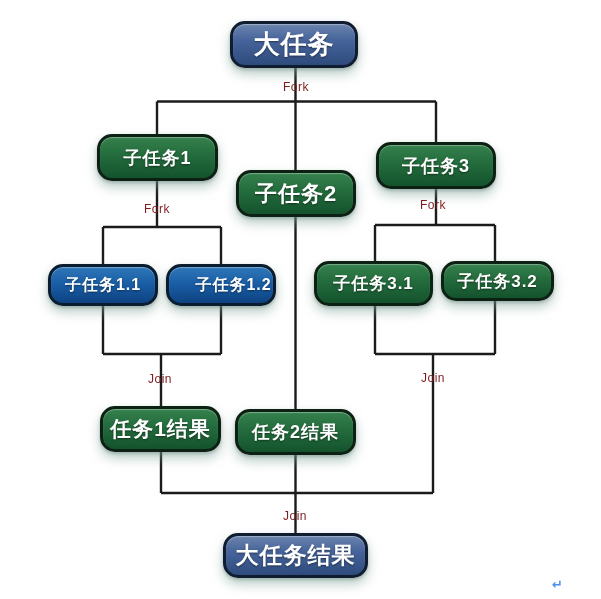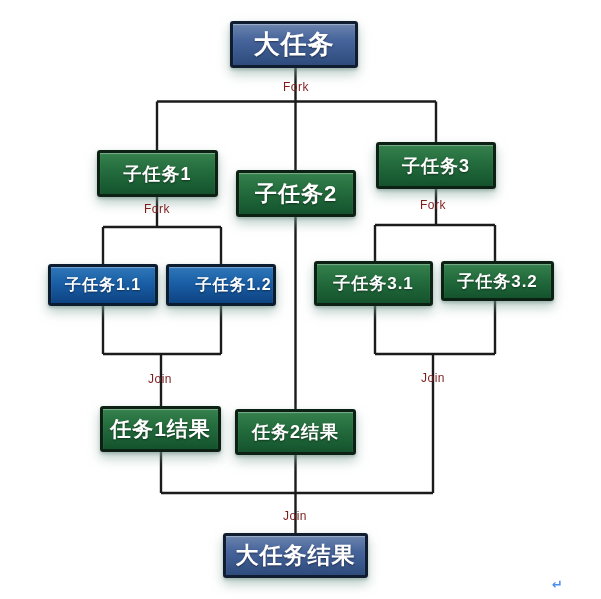--- a/index.html
+++ b/index.html
@@ -9,21 +9,21 @@
     background: #ffffff;
     overflow: hidden;
     font-family: "Liberation Sans", sans-serif;
   }
   #wires { position: absolute; left: 0; top: 0; }
   #wires line { stroke: #1b1b1b; stroke-width: 2.4; }
 
   .node {
     position: absolute;
     display: flex; align-items: center; justify-content: center;
-    border-radius: 3px;
+    border-radius: 15px;
     color: #ffffff;
     font-weight: bold;
     letter-spacing: 1px;
     text-shadow: 0 1px 2px rgba(0,0,0,0.45);
     box-shadow: 0 6px 12px rgba(125,162,152,0.55),
                 0 2px 3px rgba(40,70,60,0.30),
                 inset 0 1px 1px rgba(255,255,255,0.35);
     box-sizing: border-box;
     white-space: nowrap;
   }
@@ -35,21 +35,21 @@
     background: linear-gradient(to bottom, #6b84ad 0%, #46649b 40%, #2e4b7c 100%);
     border: 3px solid #101c30;
   }
   .bblue {
     background: linear-gradient(to bottom, #2e77b8 0%, #1a5ea6 45%, #0d4381 100%);
     border: 3px solid #0a1c2e;
   }
 
   
   .n-main  { left:230px; top:21px;  width:128px; height:47px; font-size:26px; }
-  .n-sub1  { left:97px;  top:150px; width:121px; height:47px; font-size:18px; }
+  .n-sub1  { left:97px;  top:134px; width:121px; height:47px; font-size:18px; }
   .n-sub2  { left:236px; top:142px; width:120px; height:47px; font-size:22px;margin-top:28px; }
   .n-sub3  { left:376px; top:142px; width:120px; height:47px; font-size:18px; }
   .n-sub11 { left:48px;  top:264px; width:110px; height:42px; font-size:16px; }
   .n-sub12 { left:166px; top:264px; width:110px; height:42px; font-size:16px;padding-left:25px; }
   .n-sub31 { left:314px; top:261px; width:119px; height:45px; font-size:17px;text-align:right; }
   .n-sub32 { left:441px; top:261px; width:113px; height:40px; font-size:17px; }
   .n-res1  { left:100px; top:406px; width:121px; height:46px; font-size:21px; }
   .n-res2  { left:235px; top:409px; width:121px; height:46px; font-size:18px;text-align:center; }
   .n-res3  { left:373px; top:406px; width:121px; height:46px; font-size:17px; }
   .n-final { left:223px; top:533px; width:145px; height:45px; font-size:23px; }

